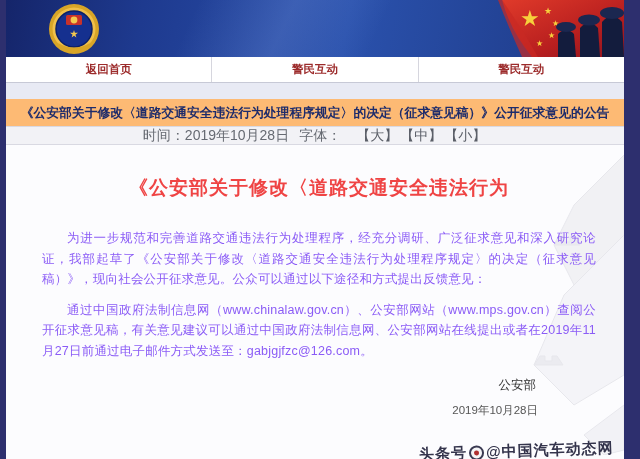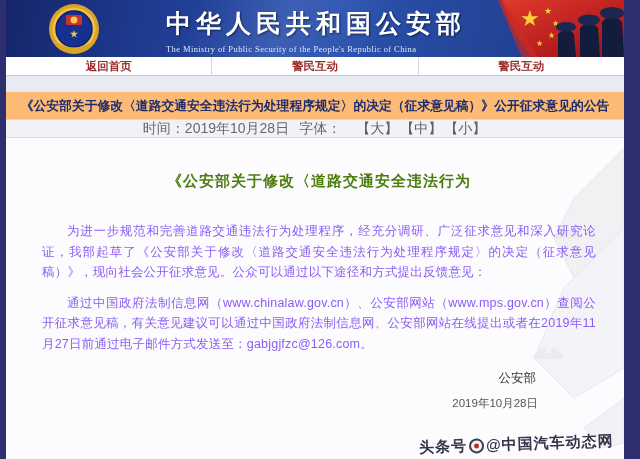--- a/index.html
+++ b/index.html
@@ -15,42 +15,42 @@
     background:linear-gradient(115deg, rgba(255,255,255,0) 30%, rgba(160,190,255,.18) 45%, rgba(255,255,255,0) 60%); }
   .emblem { position:absolute; left:42px; top:3px; width:52px; height:52px; z-index:3; }
   .banner-titles { position:absolute; left:160px; top:7px; z-index:3; }
   .site-title { color:#ffffff; font-size:25px; font-weight:bold; letter-spacing:5px;
     text-shadow:1px 1px 2px rgba(0,0,0,.55); white-space:nowrap; }
   .site-subtitle { margin-top:4px; color:#dde7ff; font-size:8.5px; letter-spacing:.4px;
     font-family:"Liberation Serif","DejaVu Serif",serif; white-space:nowrap; }
   .flag-art { position:absolute; right:0; top:0; width:152px; height:57px; z-index:2; }
 
   
-  .nav { display:flex; height:19px; background:#ffffff; border-bottom:1px solid #c7c9d6; }
+  .nav { display:flex; height:26px; background:#ffffff; border-bottom:1px solid #c7c9d6; }
   .nav-item { flex:1; display:flex; align-items:center; justify-content:center;
     font-size:11.5px; font-weight:bold; color:#9c2b2b; cursor:pointer; border-right:1px solid #d6d6de; }
   .nav-item:last-child { border-right:none; }
 
   .gapstrip { height:16px; background:#e8eaf4; }
 
   
   .titlebar { height:27px; line-height:27px; background:#fdba74; text-align:center;
     font-size:12.8px; font-weight:bold; color:#1e2c6b; white-space:nowrap; }
 
   
   .metabar { height:19px; background:#f2f2f6; border-top:1px solid #d9d9e2; border-bottom:1px solid #d9d9e2;
     display:flex; align-items:center; justify-content:center; font-size:14px; color:#666a72; }
   .metabar .sep { width:10px; }
   .font-size-btn { cursor:pointer; color:#5b5f68; margin:0 1px; }
 
   
   .content { position:relative; height:321px; background:#fcfcfe; overflow:hidden; }
   .greatwall { position:absolute; right:0; top:0; width:170px; height:310px; opacity:.45; z-index:0; }
   .art-inner { position:relative; z-index:1; padding:26px 28px 0 36px; }
-  .art-title { text-align:center; font-size:15px; font-weight:bold; color:#4d7c0f;
+  .art-title { text-align:center; font-size:19px; font-weight:bold; color:#ef4444;
     line-height:33px; letter-spacing:1px; }
   .art-body p { margin-top:21px; font-size:12.5px; line-height:20.5px; color:#8b5cf6;
     text-align:justify; text-indent:2em; letter-spacing:.2px; }
   .art-body p + p { margin-top:2px; }
   .signature { margin-top:16px; text-align:right; padding-right:60px; font-size:12.5px; color:#333; }
   .sign-date { margin-top:9px; text-align:right; padding-right:58px; font-size:11.5px; color:#555; }
 
   
   .watermark { position:absolute; right:10px; bottom:5px; z-index:2; display:flex; align-items:center;
     font-weight:bold; font-size:15px; color:#34344c; letter-spacing:1px; transform:rotate(-2deg);
@@ -69,24 +69,20 @@
     <svg class="emblem" viewBox="0 0 52 52">
       <circle cx="26" cy="26" r="25" fill="#d8a527"></circle>
       <circle cx="26" cy="26" r="21.5" fill="#f0c04a"></circle>
       <circle cx="26" cy="26" r="18" fill="#15308f"></circle>
       <circle cx="26" cy="26" r="18" fill="none" stroke="#0c1f66" stroke-width="1.5"></circle>
       <rect x="18" y="12" width="16" height="10" rx="1.5" fill="#c8322b"></rect>
       <circle cx="26" cy="17" r="3.4" fill="#f3c94f"></circle>
       <path d="M26 27 L28.4 34.4 L22 29.8 L30 29.8 L23.6 34.4 Z" fill="#f3c94f"></path>
       <path d="M10 40 Q26 49 42 40 L40 44 Q26 52 12 44 Z" fill="#d8a527"></path>
     </svg>
-    <div class="banner-titles">
-      <div class="site-title">中华人民共和国公安部</div>
-      <div class="site-subtitle">The Ministry of Public Security of the People's Republic of China</div>
-    </div>
     <svg class="flag-art" viewBox="0 0 152 57">
       <defs>
         <linearGradient id="rg" x1="0" y1="0" x2="1" y2="1">
           <stop offset="0" stop-color="#e03a2a"></stop>
             <stop offset="60%" stop-color="#b81f1f"></stop>
             <stop offset="100%" stop-color="#8f1420"></stop>
         </linearGradient>
       </defs>
       <path d="M30 0 L152 0 L152 57 L60 57 Q38 30 30 0 Z" fill="url(#rg)"></path>
       <path d="M30 0 Q50 28 66 57 L50 57 Q36 26 26 0 Z" fill="#c92a24" opacity=".7"></path>

